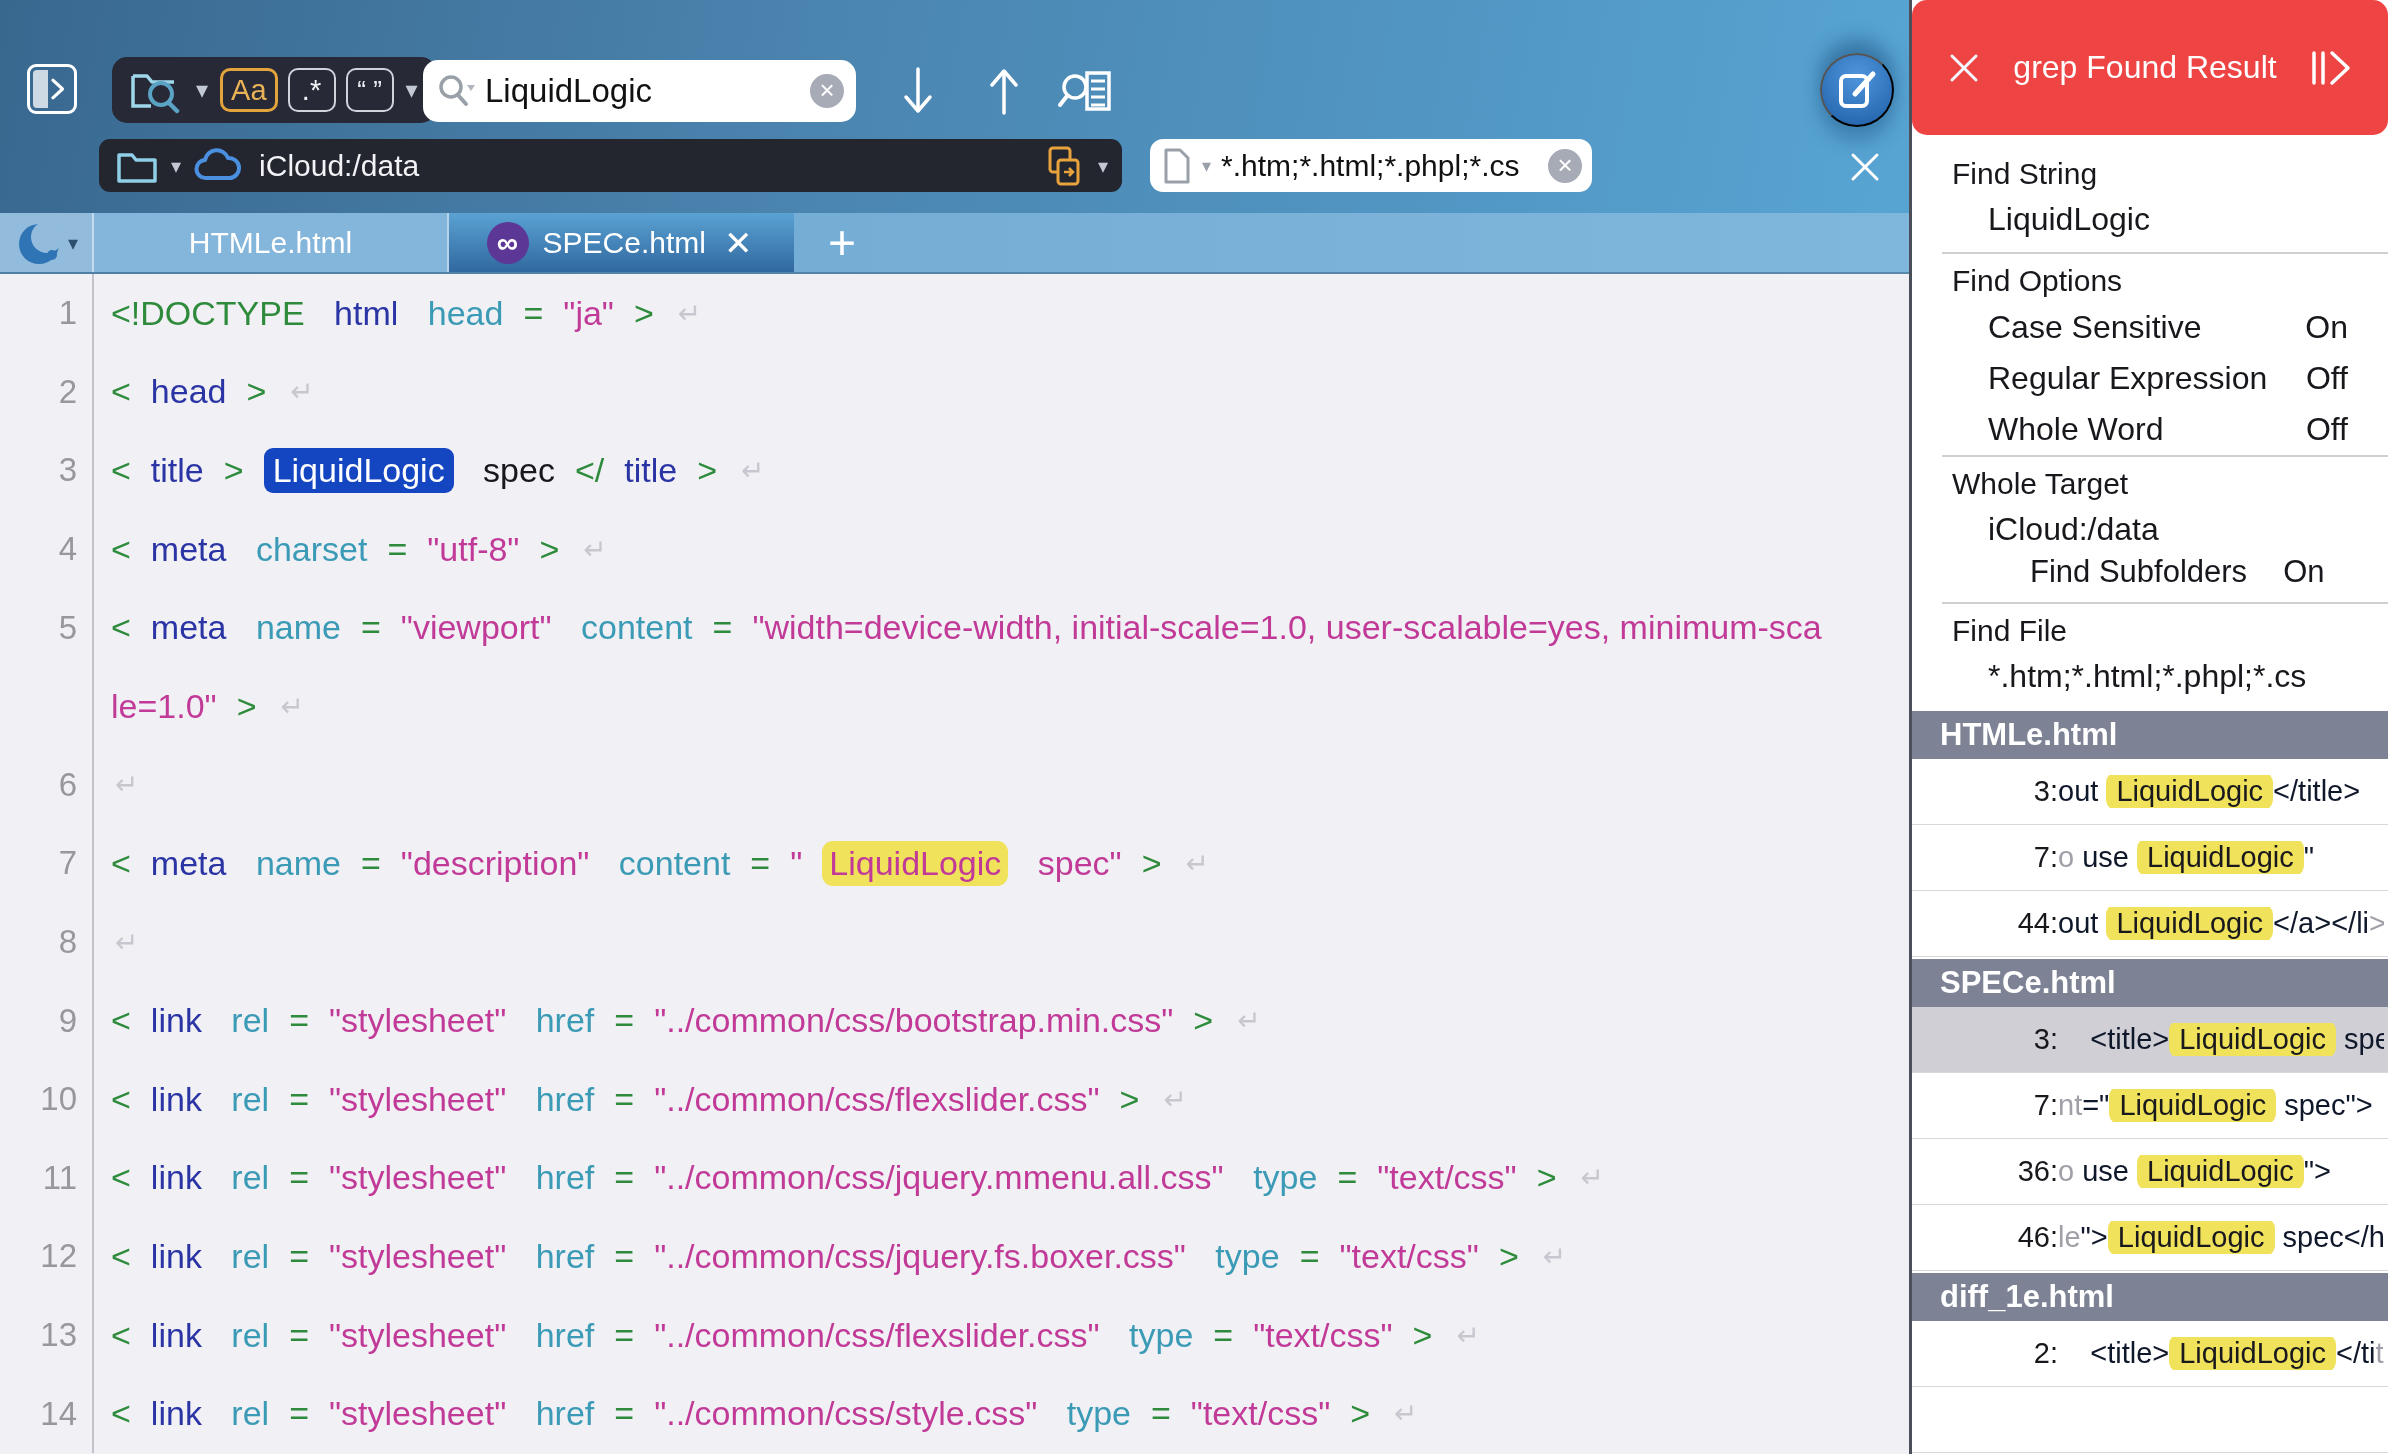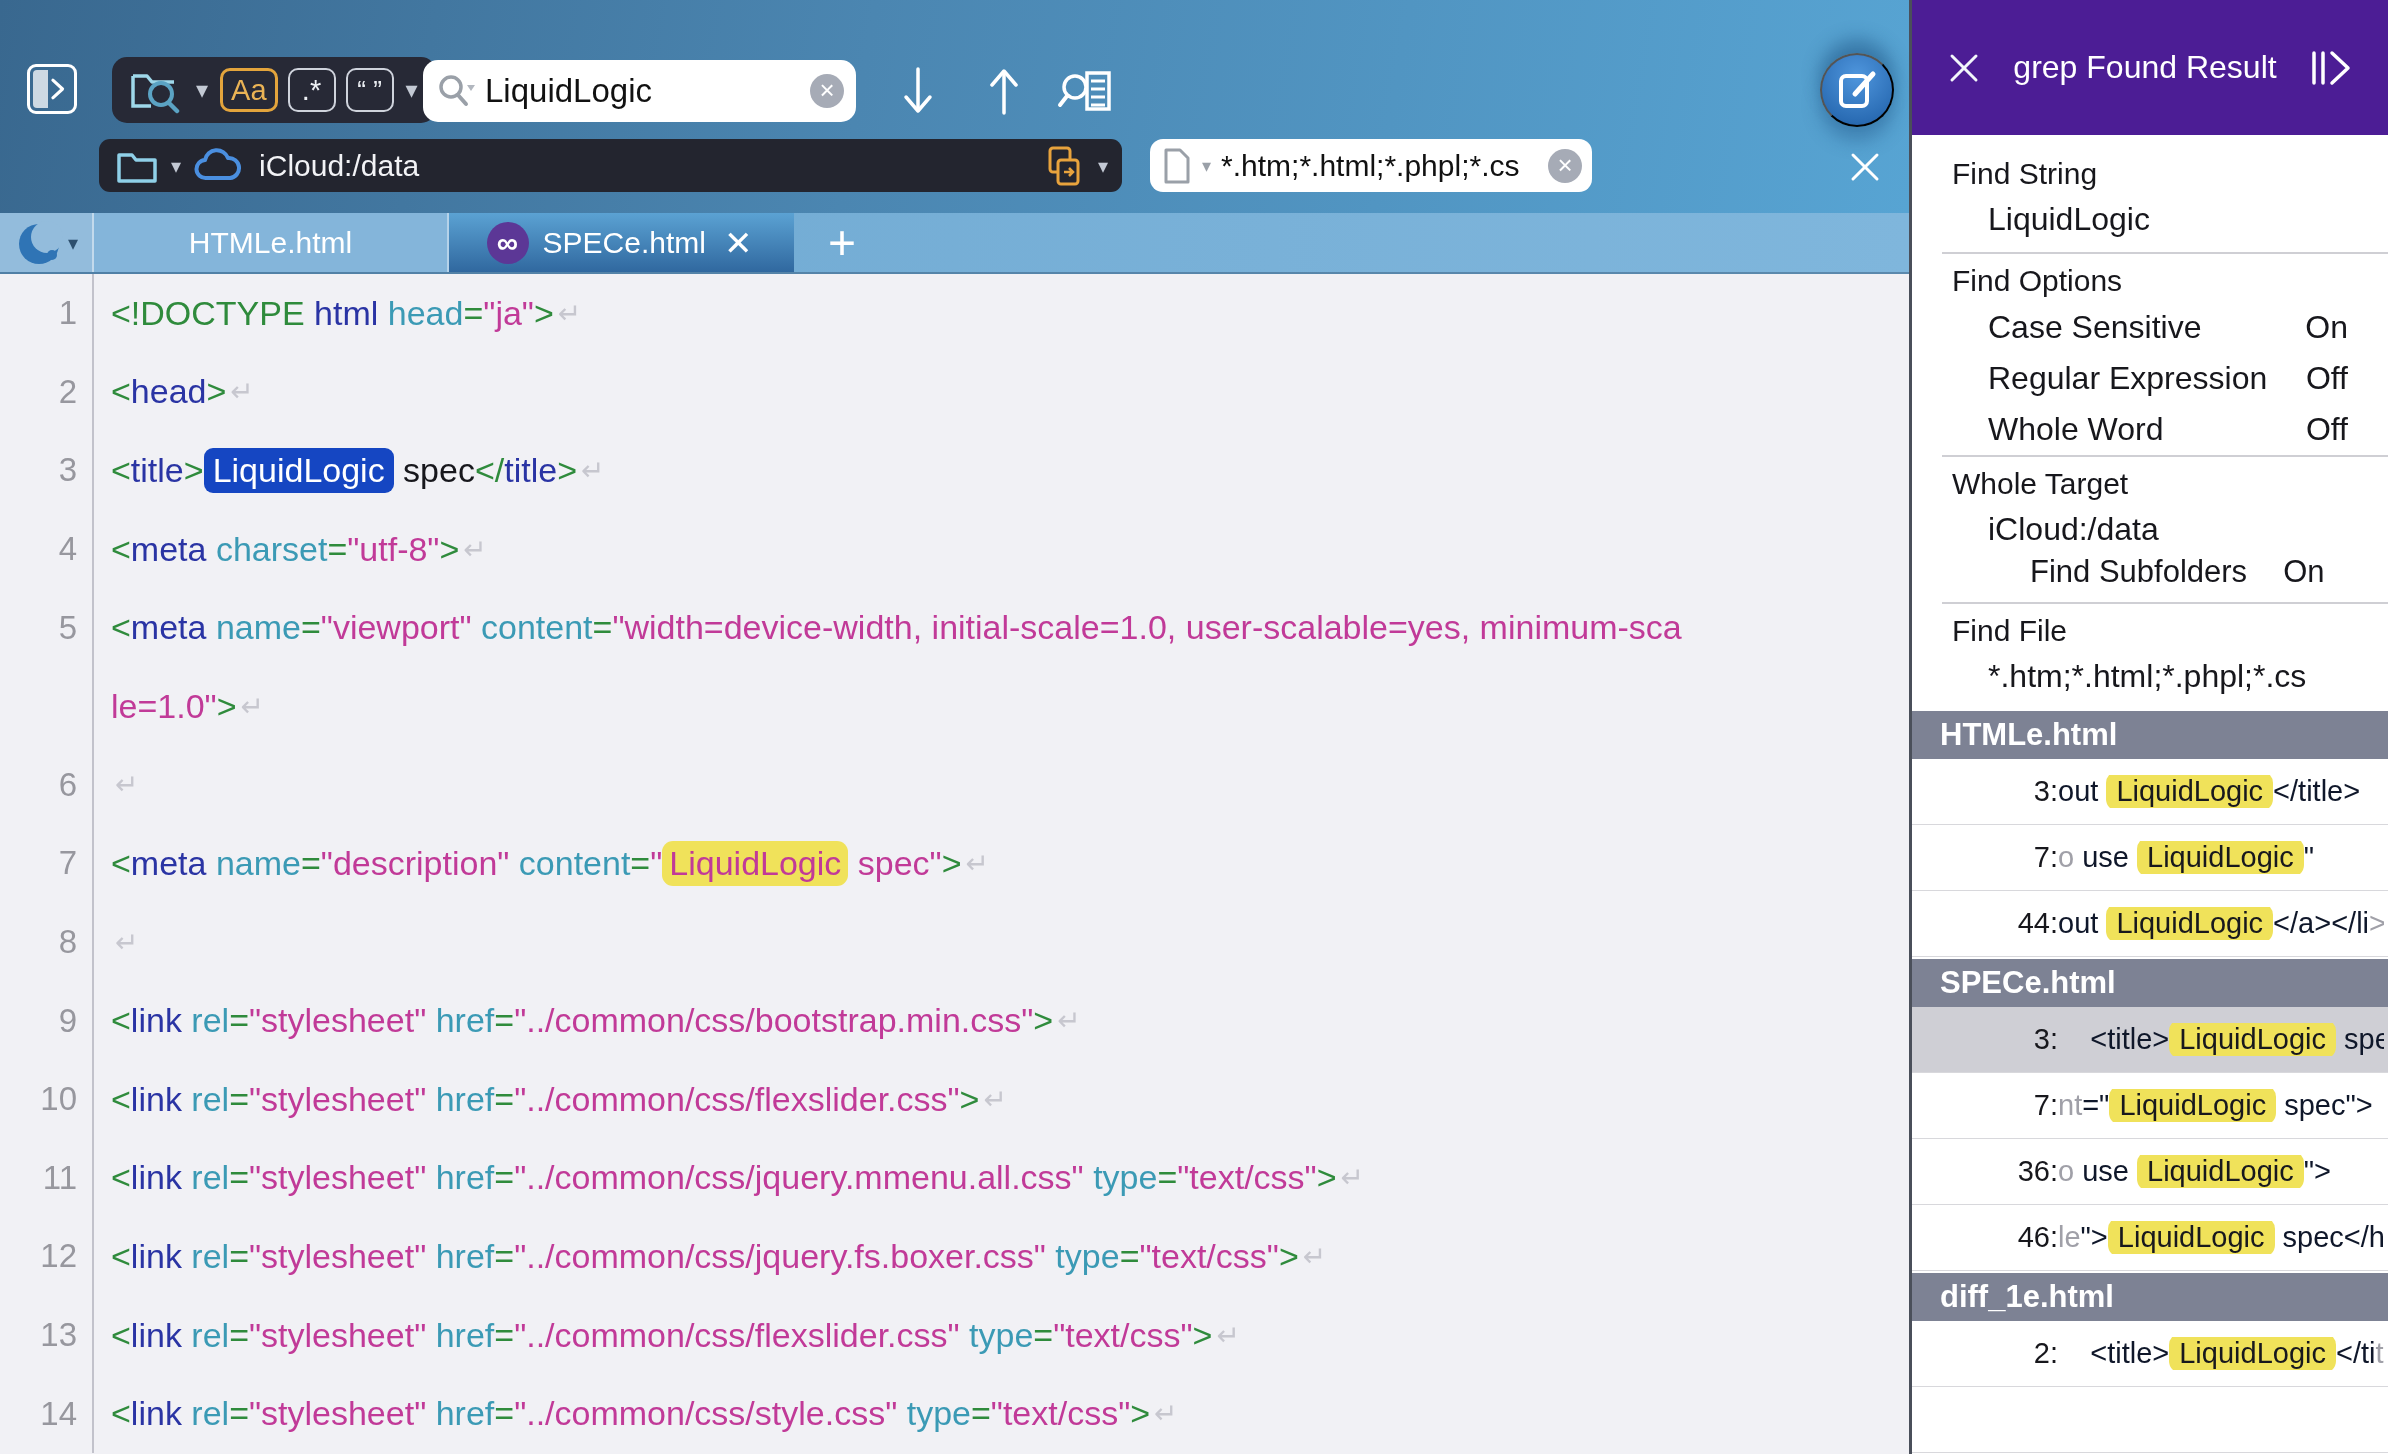--- a/index.html
+++ b/index.html
@@ -74,35 +74,35 @@
   .tab-close { background:transparent; border:none; color:#fff; font-size:34px; font-weight:300;
     line-height:1; padding:0 4px; }
   .newtab-btn { width:96px; background:transparent; border:none; color:#fff; font-size:48px;
     font-weight:200; display:flex; align-items:center; justify-content:center; }
 
   
   .editor { flex:1; background:#f1f1f5; overflow:hidden; display:flex; flex-direction:column; }
   .code-row { height:78.6px; display:flex; align-items:center; flex:none; }
   .gut { width:92px; flex:none; text-align:right; padding-right:15px; font-size:33px; color:#97979e; }
   .code { flex:1; border-left:2px solid #c2c2cb; padding-left:17px; font-size:34px; color:#17171c;
-    white-space:pre; overflow:hidden; height:100%; display:flex; align-items:center; }
+    white-space:pre; overflow:hidden; height:100%; display:flex; align-items:center;gap:20px; }
   .c-b,.c-e { color:#2f8b3c; }
   .c-t { color:#2a34a4; }
   .c-a { color:#3b9ab5; }
   .c-s { color:#c13a98; }
   .c-x { color:#17171c; }
   .c-r { color:#c7c7cf; font-size:28px; padding-left:4px; }
   .c-sel { background:#1546c2; color:#fff; border-radius:9px; padding:3px 9px; }
   .c-y { background:#f0e25a; border-radius:11px; padding:3px 7px; color:#c13a98; }
 
   
   .panel { width:479px; height:1454px; background:#fff; border-left:3px solid #4a4f5a;
     display:flex; flex-direction:column; overflow:hidden; }
-  .panel-header { height:135px; flex:none; background:#4c1d95; display:flex; align-items:center;
-    padding:0 34px; }
+  .panel-header { height:135px; flex:none; background:#ef4444; display:flex; align-items:center;
+    padding:0 34px;border-radius:15px; }
   .panel-title { flex:1; text-align:center; color:#fff; font-size:32px; }
   .icon-btn { background:transparent; border:none; display:flex; align-items:center; justify-content:center; }
 
   .panel-body { flex:1; overflow:hidden; font-size:31px; color:#17171c; padding-top:12px; }
   .sec-label { padding:10px 8px 4px 40px; font-size:30px; }
   .sec-value { padding:6px 0 14px 76px; font-size:32px; }
   .divider { border-top:2px solid #cfcfd4; margin-left:30px; }
   .opt-row { display:flex; padding:7px 40px 7px 76px; font-size:32px; }
   .opt-row .lab { flex:1; }
   .sub-row { padding:4px 0 12px 118px; font-size:31px; display:flex; gap:36px; }

